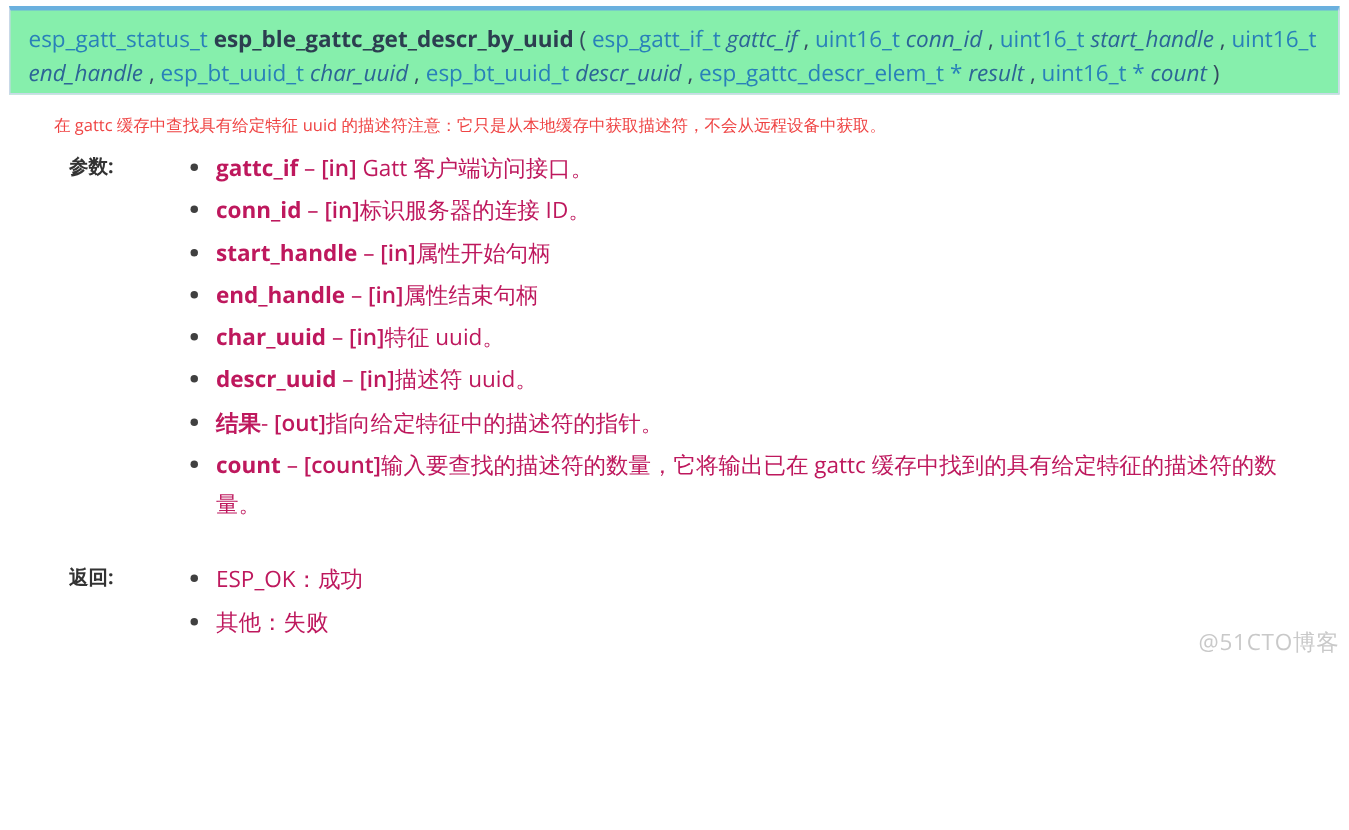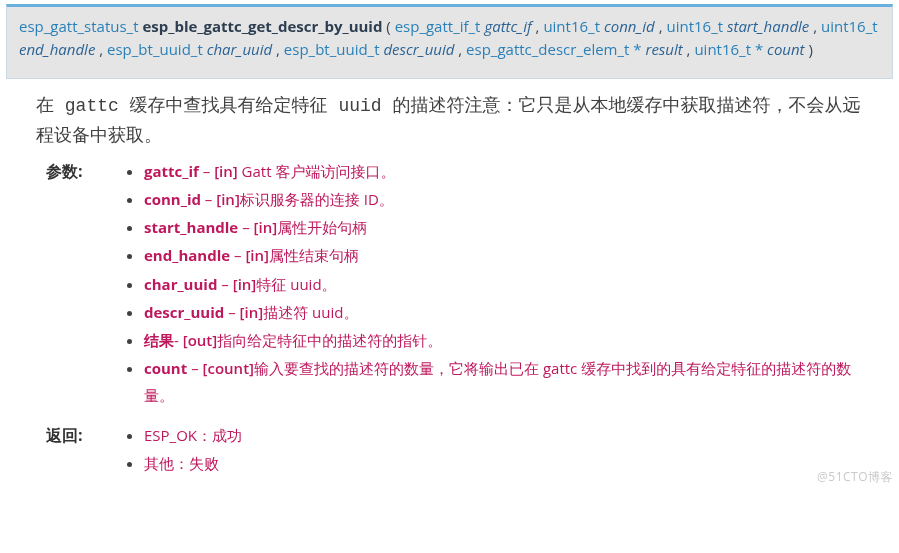--- a/index.html
+++ b/index.html
@@ -9,22 +9,22 @@
     font-size: 15px;
     color: #404040;
     background: #fff;
     padding: 4px 6px 10px 6px;
     width: 899px;
     position: relative;
   }
   .sig-box {
     border: 1px solid #c9d9e8;
     border-top: 3px solid #6ab0de;
-    background: #e5e5e5;
-    padding: 8px 10px 16px 12px;
+    background: #86efac;
+    padding: 8px 10px 0 12px;
     line-height: 1.55;
     font-size: 15px;
   }
   .sig-box .type-link {
     color: #2980b9;
     font-weight: 500;
   }
   .sig-box .fn-name {
     font-weight: 700;
     color: #2c3e50;
@@ -35,38 +35,37 @@
   .sig-box .param-name {
     font-style: italic;
     color: #2c6496;
   }
   .sig-box .punct {
     color: #34495e;
   }
   .desc-block {
     padding: 12px 18px 4px 30px;
     line-height: 1.7;
-    color: #404040;
-    font-size: 18px;
-    font-family: Liberation Mono, monospace;
+    color: #ef4444;
+    font-size: 11px;
   }
   .fields {
     padding: 2px 18px 0 40px;
   }
   .field-row {
     display: flex;
     align-items: flex-start;
     margin-bottom: 2px;
   }
   .field-label {
     flex: 0 0 56px;
     font-weight: 700;
     color: #333;
     padding-top: 2px;
-    font-size: 16px;
+    font-size: 13px;
   }
   .field-body {
     flex: 1;
     padding-left: 24px;
   }
   ul.param-list {
     margin: 0;
     padding-left: 18px;
   }
   ul.param-list li {
@@ -76,21 +75,21 @@
     margin-bottom: 2px;
   }
   ul.param-list li::marker { color:#404040; }
   ul.param-list .pname { font-weight: 700; }
   ul.param-list .dir-bold { font-weight: 600; }
   .watermark {
     position: absolute;
     right: 6px;
     bottom: 4px;
     color: #c9c9c9;
-    font-size: 12px;
+    font-size: 15px;
     letter-spacing: 0.5px;
   }
 </style>
 </head>
 <body>
 
 <div class="sig-box">
   <span class="type-link">esp_gatt_status_t</span>
   <span class="fn-name">esp_ble_gattc_get_descr_by_uuid</span><span class="punct"> ( </span><span id="sig-params"><span class="param-type">esp_gatt_if_t</span> <span class="param-name">gattc_if</span><span class="punct"> , </span><span class="param-type">uint16_t</span> <span class="param-name">conn_id</span><span class="punct"> , </span><span class="param-type">uint16_t</span> <span class="param-name">start_handle</span><span class="punct"> , </span><span class="param-type">uint16_t</span> <span class="param-name">end_handle</span><span class="punct"> , </span><span class="param-type">esp_bt_uuid_t</span> <span class="param-name">char_uuid</span><span class="punct"> , </span><span class="param-type">esp_bt_uuid_t</span> <span class="param-name">descr_uuid</span><span class="punct"> , </span><span class="param-type">esp_gattc_descr_elem_t *</span> <span class="param-name">result</span><span class="punct"> , </span><span class="param-type">uint16_t *</span> <span class="param-name">count</span></span><span class="punct"> )</span>
 </div>
@@ -106,21 +105,21 @@
           <li><span class="pname">conn_id</span> – <span class="dir-bold">[in]</span>标识服务器的连接 ID。</li>
           <li><span class="pname">start_handle</span> – <span class="dir-bold">[in]</span>属性开始句柄</li>
           <li><span class="pname">end_handle</span> – <span class="dir-bold">[in]</span>属性结束句柄</li>
           <li><span class="pname">char_uuid</span> – <span class="dir-bold">[in]</span>特征 uuid。</li>
           <li><span class="pname">descr_uuid</span> – <span class="dir-bold">[in]</span>描述符 uuid。</li>
           <li><span class="pname">结果</span>- <span class="dir-bold">[out]</span>指向给定特征中的描述符的指针。</li>
           <li><span class="pname">count</span> – <span class="dir-bold">[count]</span>输入要查找的描述符的数量，它将输出已在 gattc 缓存中找到的具有给定特征的描述符的数量。</li>
         </ul>
     </div>
   </div>
-  <div class="field-row" style="margin-top:12px;">
+  <div class="field-row" style="margin-top:22px;">
     <div class="field-label">返回:</div>
     <div class="field-body">
       <ul class="param-list" id="returns-list">
           <li>ESP_OK：成功</li>
           <li>其他：失败</li>
         </ul>
     </div>
   </div>
 </div>
 

